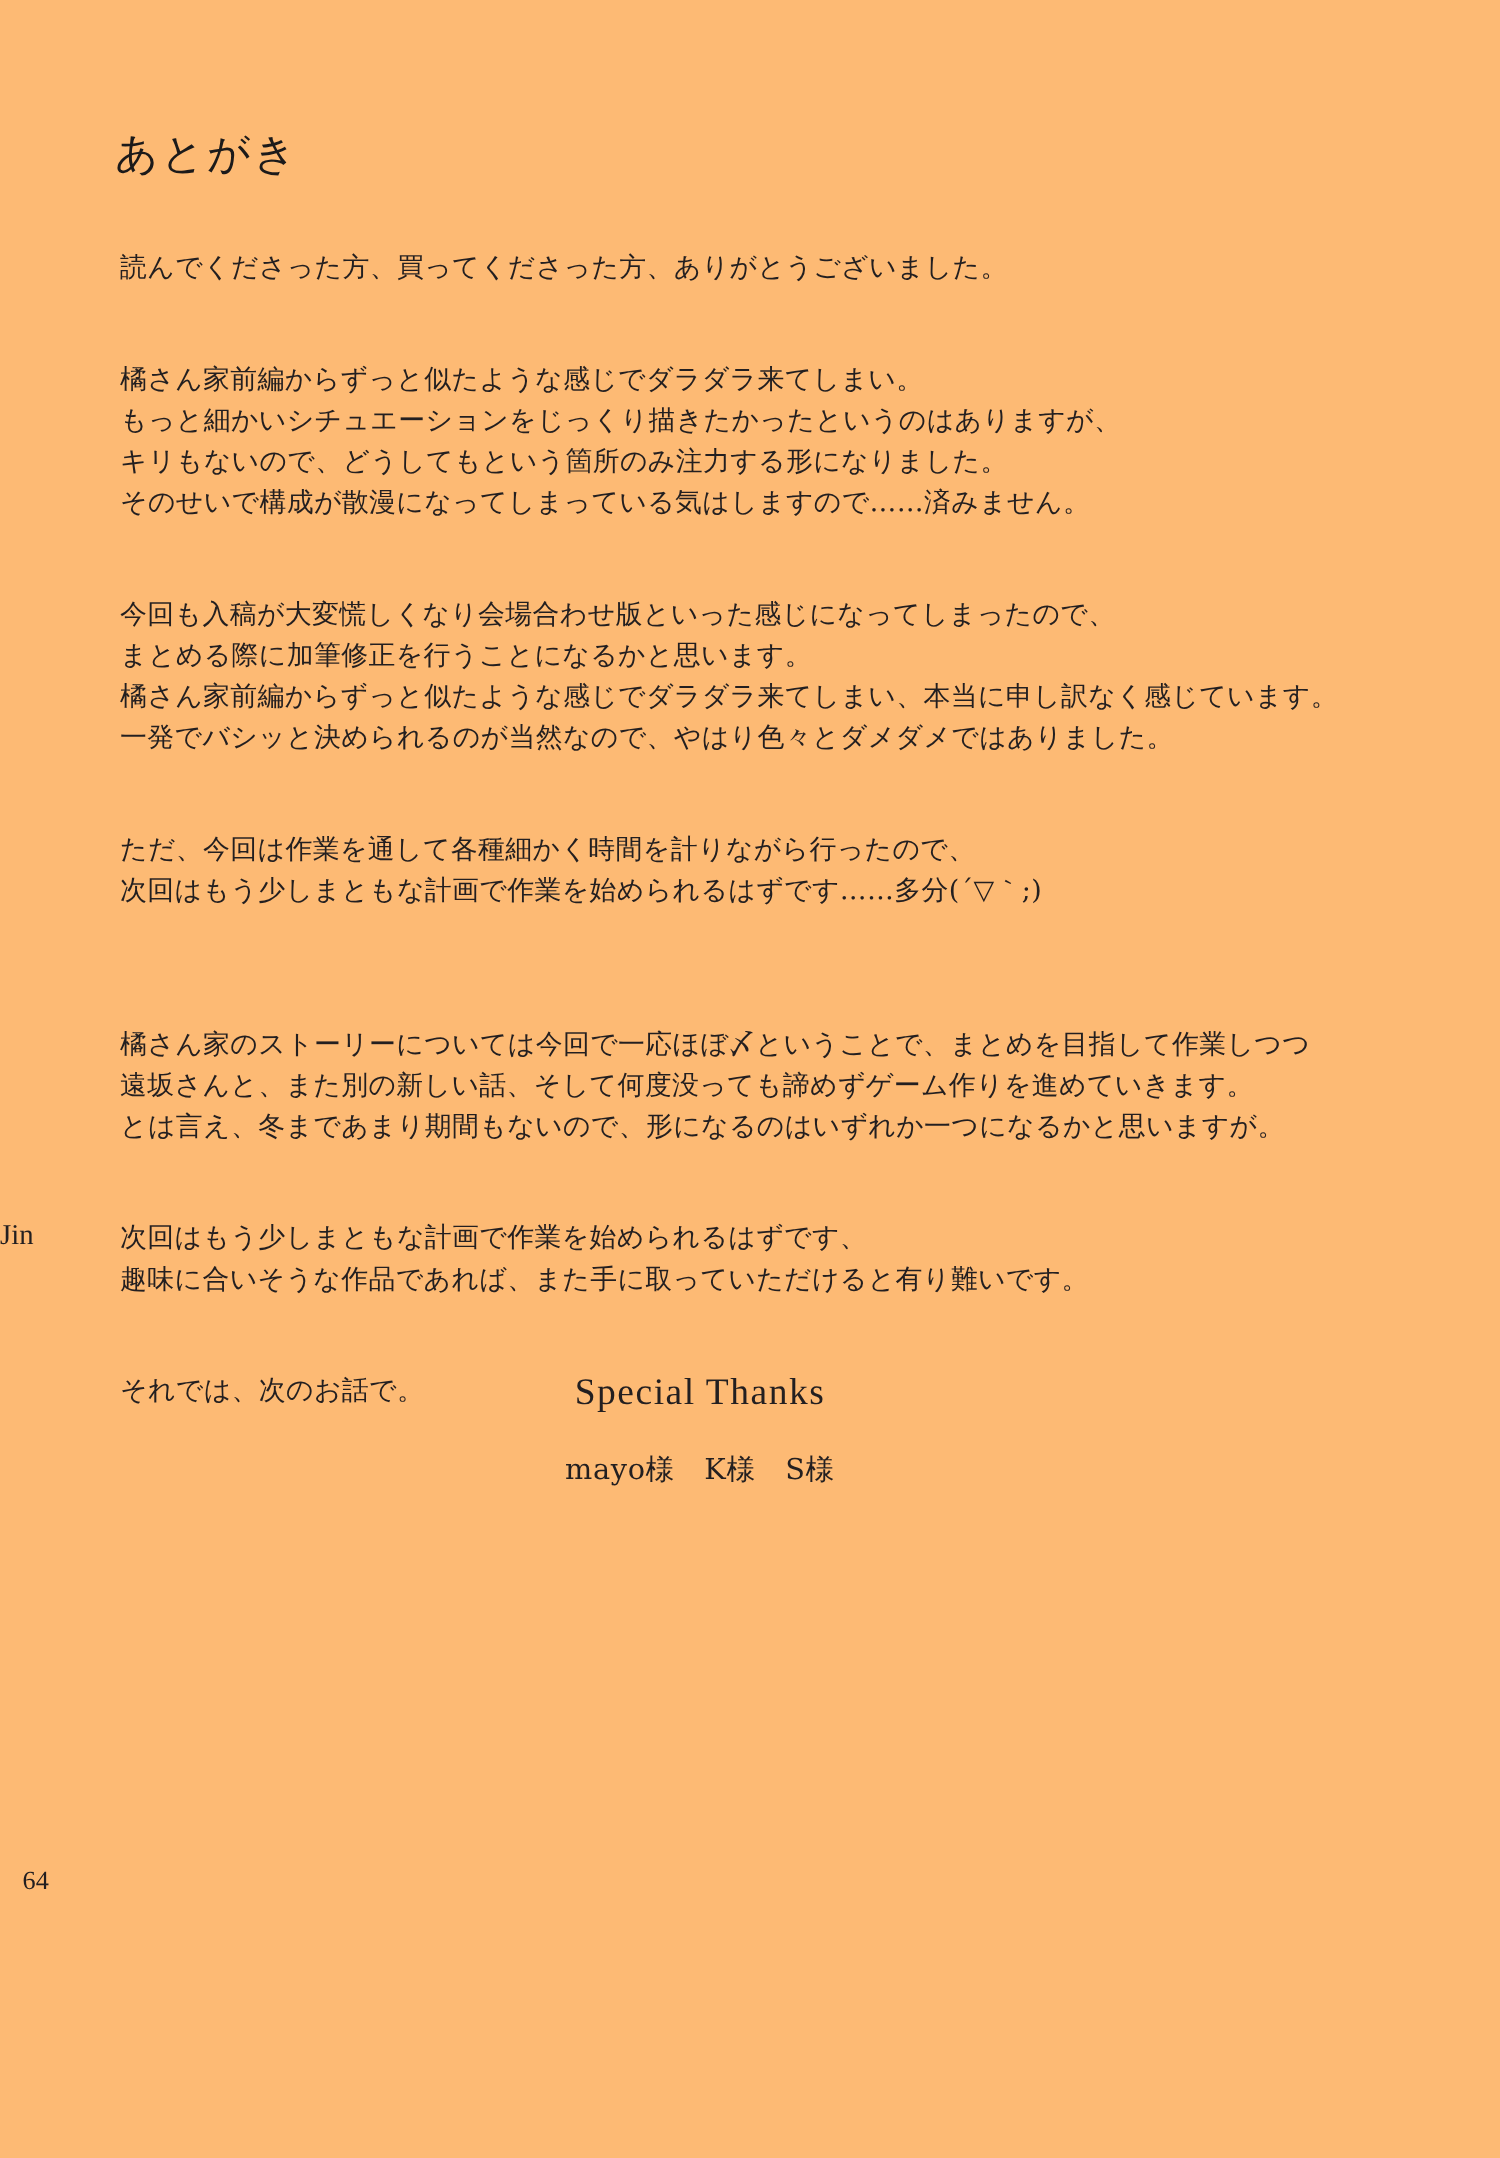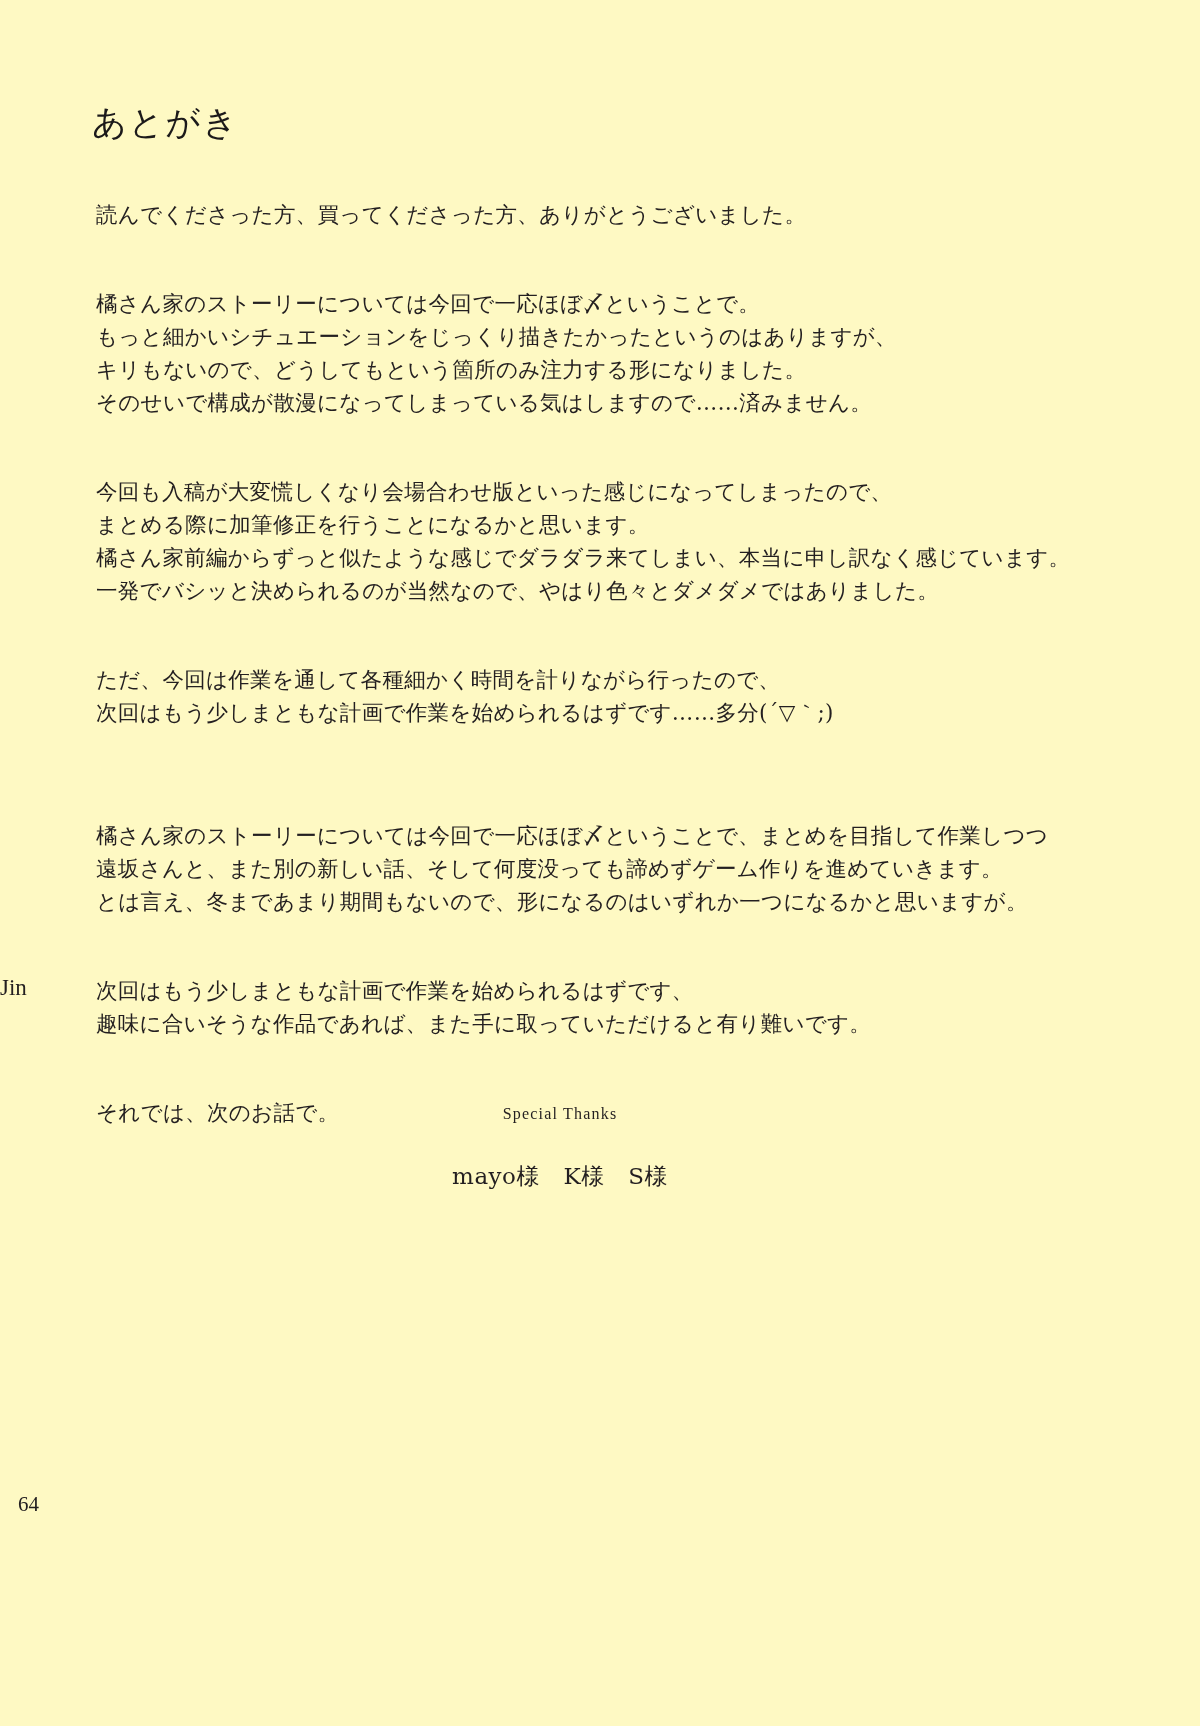--- a/index.html
+++ b/index.html
@@ -11,21 +11,21 @@
     width: 1200px;
     height: 1726px;
     position: relative;
     font-family: "Liberation Serif", "DejaVu Serif", serif;
     color: #231f20;
     overflow: hidden;
   }
   .page {
     position: absolute;
     inset: 0;
-    background: #fef9c3;
+    background: #fdba74;
   }
 
   .title {
     position: absolute;
     left: 92px;
     top: 100px;
     font-size: 34px;
     letter-spacing: 2px;
     color: #1c1a1a;
     font-family: "DejaVu Serif", "Liberation Serif", serif;
@@ -69,21 +69,21 @@
 
   .thanks {
     position: absolute;
     left: 0;
     top: 1098px;
     width: 1120px;
     text-align: center;
     color: #231f20;
   }
   .thanks .thanks-title {
-    font-size: 16px;
+    font-size: 30px;
     letter-spacing: 1.2px;
     font-family: "Liberation Serif", serif;
     line-height: 32px;
   }
   .thanks .thanks-names {
     font-size: 23px;
     letter-spacing: 0.5px;
     font-family: "DejaVu Serif", "Liberation Serif", serif;
     line-height: 30px;
     margin-top: 31px;
@@ -107,21 +107,21 @@
 
   <div class="body-block">
 
     <div class="para">
       <span class="line">読んでくださった方、買ってくださった方、ありがとうございました。</span>
     </div>
 
     <div class="gap-lg"></div>
 
     <div class="para">
-      <span class="line">橘さん家のストーリーについては今回で一応ほぼ〆ということで。</span>
+      <span class="line">橘さん家前編からずっと似たような感じでダラダラ来てしまい。</span>
       <span class="line">もっと細かいシチュエーションをじっくり描きたかったというのはありますが、</span>
       <span class="line">キリもないので、どうしてもという箇所のみ注力する形になりました。</span>
       <span class="line">そのせいで構成が散漫になってしまっている気はしますので……済みません。</span>
     </div>
 
     <div class="gap-lg"></div>
 
     <div class="para">
       <span class="line">今回も入稿が大変慌しくなり会場合わせ版といった感じになってしまったので、</span>
       <span class="line">まとめる際に加筆修正を行うことになるかと思います。</span>

